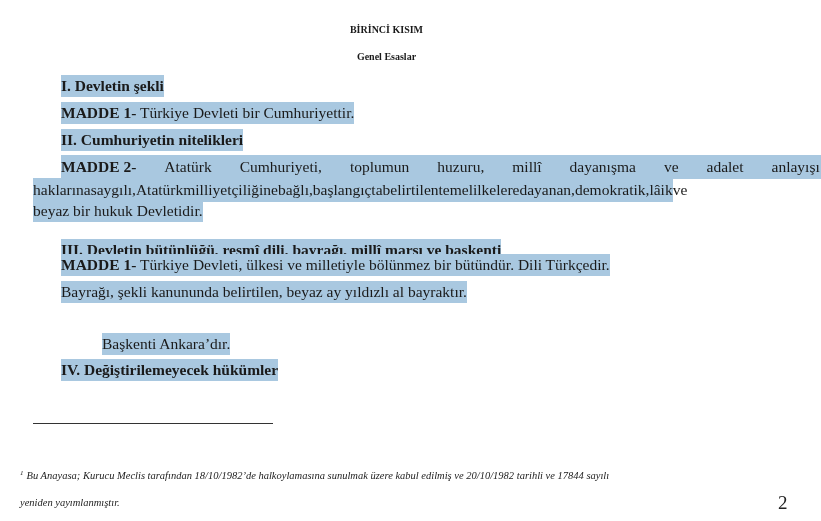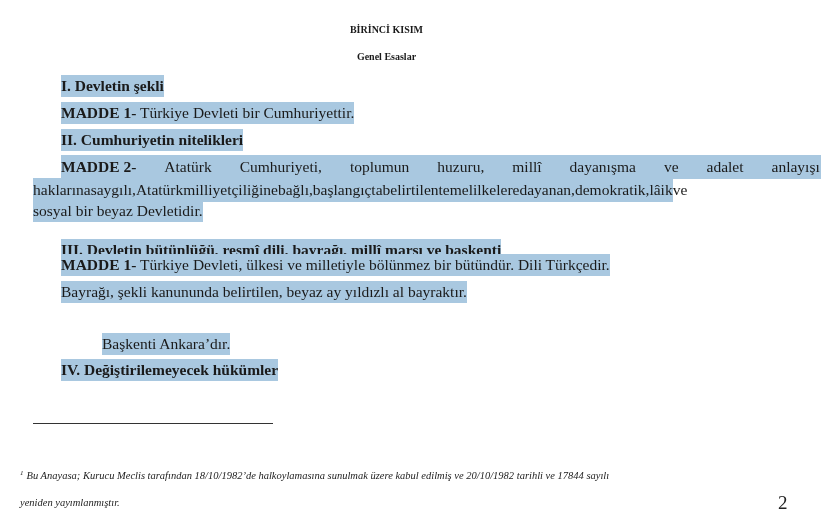--- a/index.html
+++ b/index.html
@@ -127,21 +127,21 @@
     <span>belirtilen</span>
     <span>temel</span>
     <span>ilkelere</span>
     <span>dayanan,</span>
     <span>demokratik,</span>
     <span>lâik</span>
     <span>ve</span>
   </div>
 
   <div class="line" style="left:33px; top:201px;">
-    <span class="hl">sosyal bir beyaz Devletidir.</span>
+    <span class="hl">beyaz bir hukuk Devletidir.</span>
   </div>
 
   <div class="line bold" style="left:61px; top:228px;margin-top:12px;">
     <span class="hl">III. Devletin bütünlüğü, resmî dili, bayrağı, millî marşı ve başkenti</span>
   </div>
 
   <div class="line" style="left:61px; top:255px;">
     <span class="hl bold">MADDE 1-</span><span class="hl"> Türkiye Devleti, ülkesi ve milletiyle bölünmez bir bütündür. Dili Türkçedir.</span>
   </div>
 

